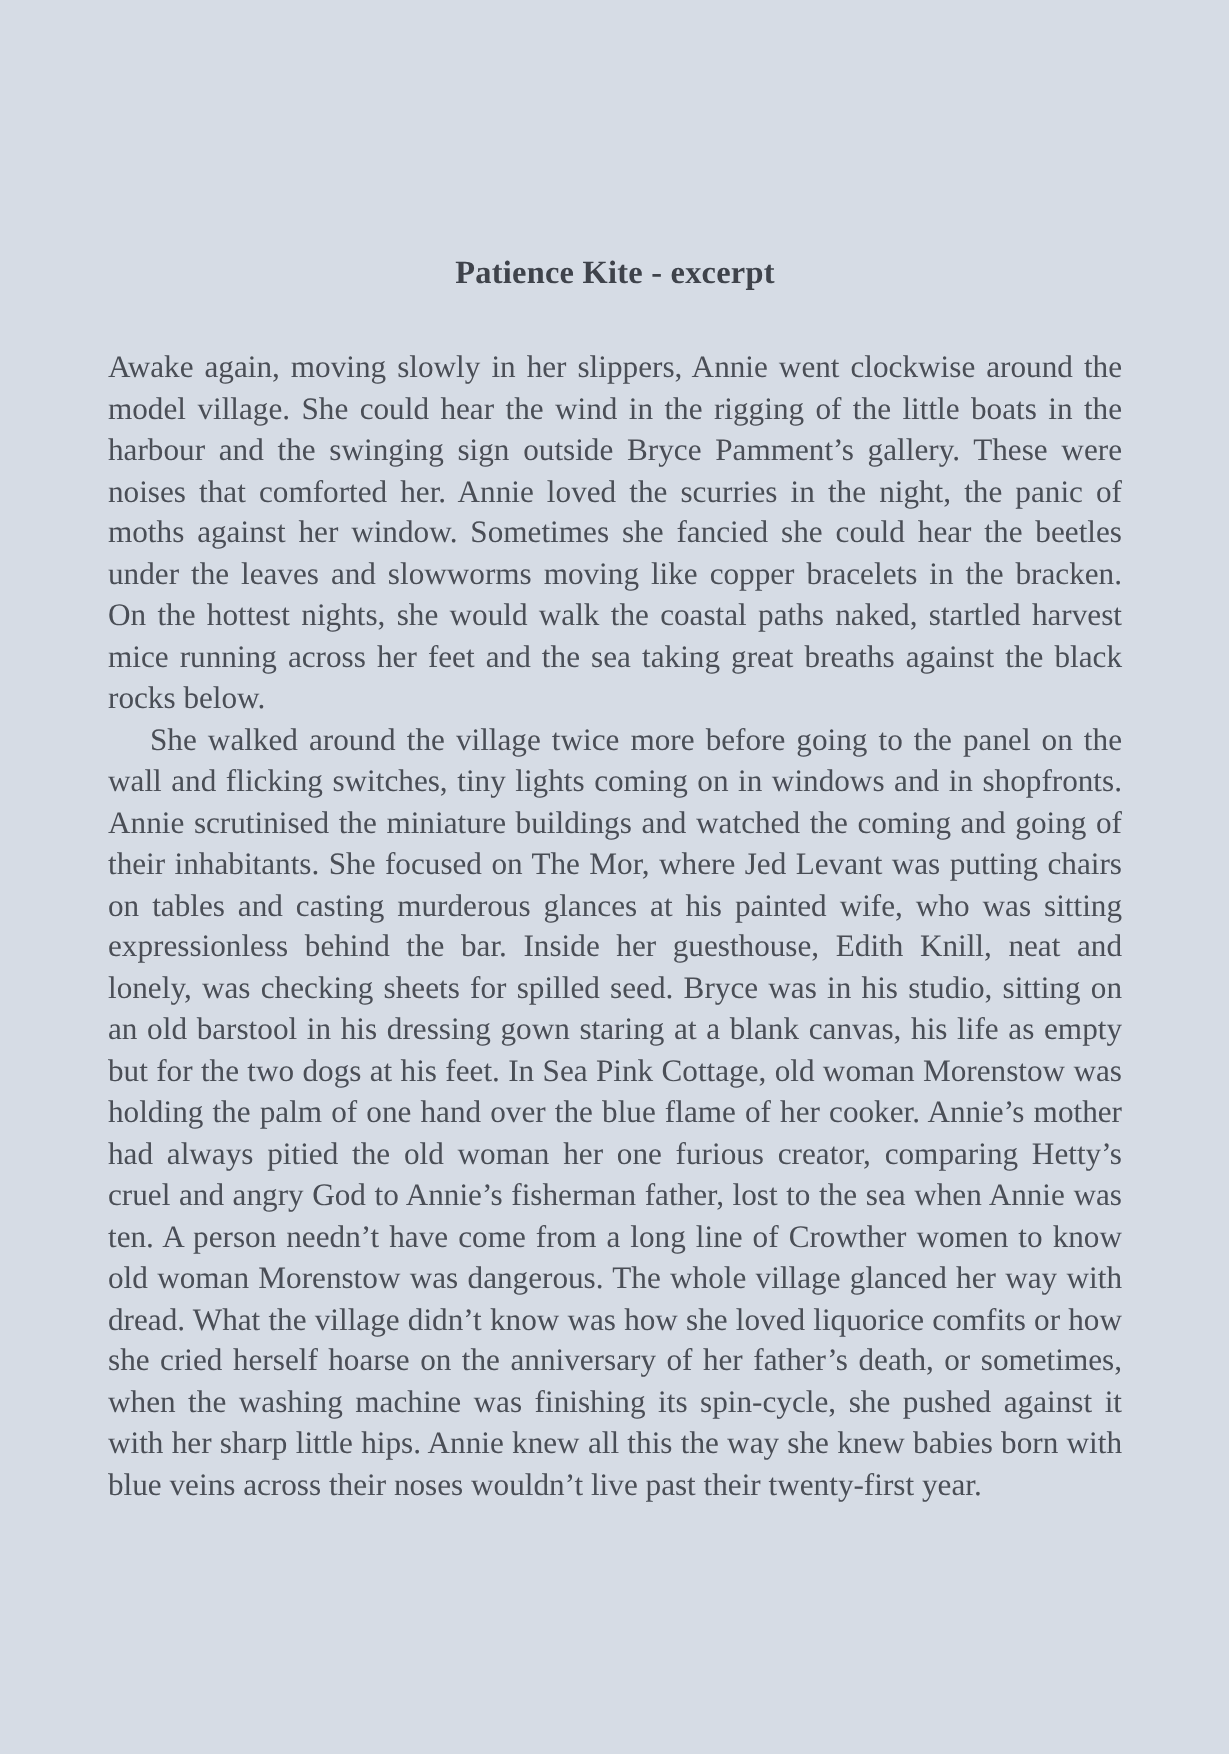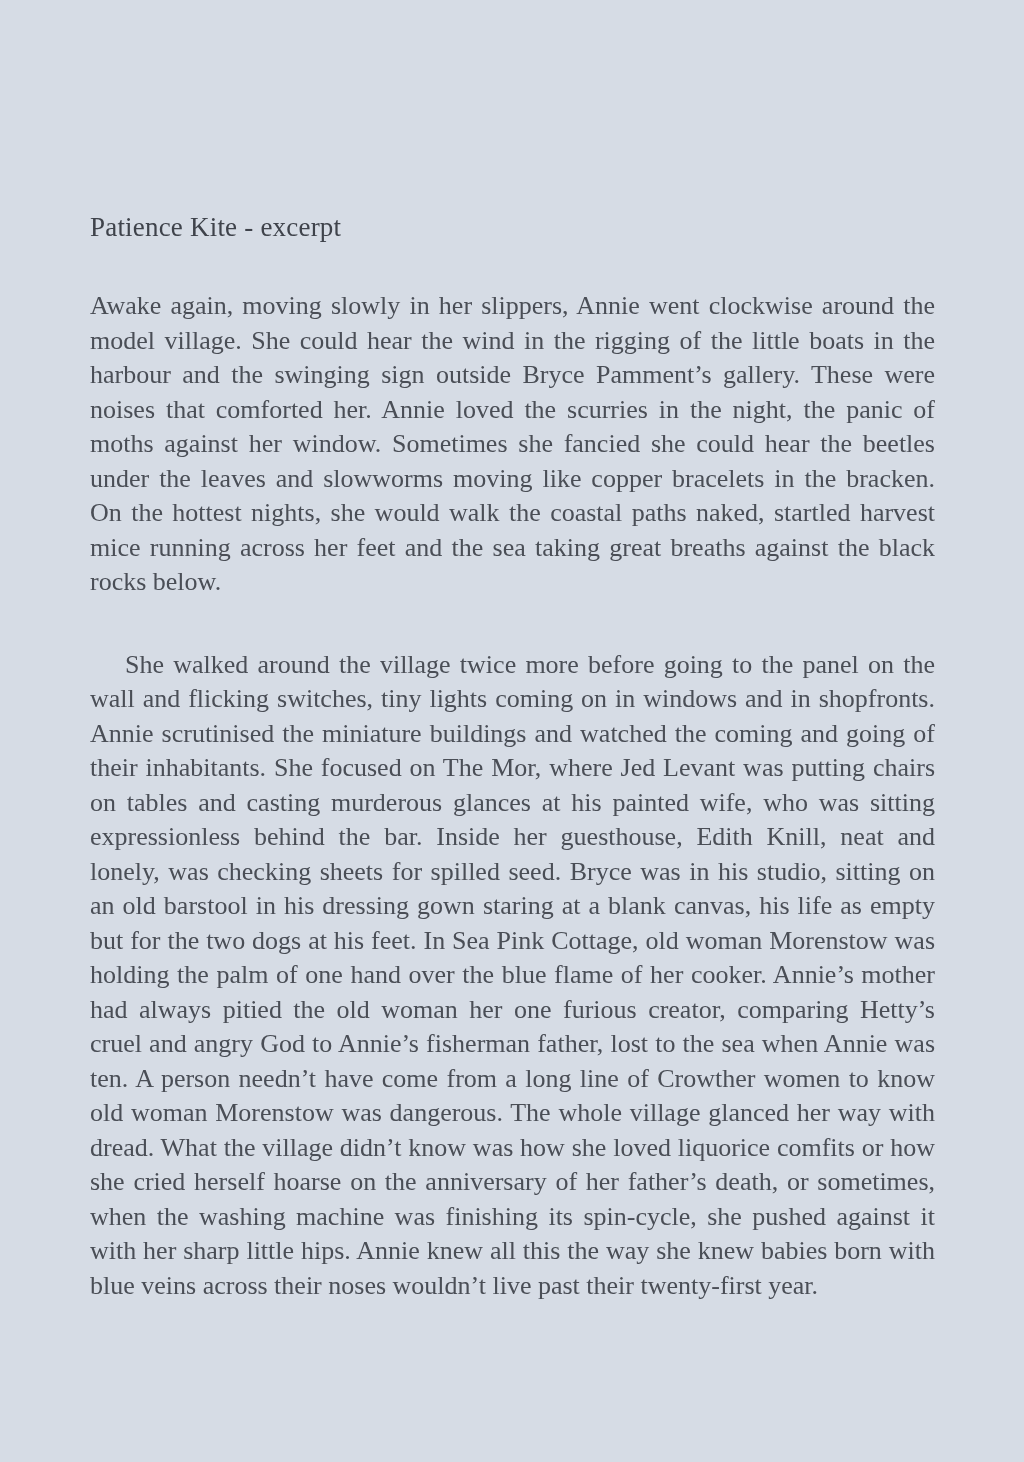--- a/index.html
+++ b/index.html
@@ -19,38 +19,37 @@
     font-family: "Liberation Serif", "DejaVu Serif", serif;
     overflow: hidden;
   }
   .page {
     width: 1024px;
     height: 1462px;
     padding: 212px 89px 0 90px;
   }
   .title {
     margin: 0 0 46px 0;
-    text-align: left;
+    text-align: center;
     font-size: 27px;
-    font-weight: normal;
+    font-weight: bold;
     letter-spacing: 0.2px;
     color: var(--title_text);
   }
   .body-text {
     color: var(--text);
     font-size: 26px;
     line-height: 34.5px;
     text-align: justify;
   }
   .body-text p {
     margin: 0;
   }
   .body-text p.indent {
     text-indent: 35px;
-    margin-top: 48px;
   }
 </style>
 </head>
 <body>
 
 <main class="page">
   <h1 class="title">Patience Kite  - excerpt</h1>
   <section class="body-text">
     <p>Awake again, moving slowly in her slippers, Annie went clockwise around the model village.  She could hear the wind in the rigging of the little boats in the harbour and the swinging sign outside Bryce Pamment’s gallery.  These were noises that comforted her. Annie loved the scurries in the night, the panic of moths against her window. Sometimes she fancied she could hear the beetles under the leaves and slowworms moving like copper bracelets in the bracken. On the hottest nights, she would walk the coastal paths naked, startled harvest mice running across her feet and the sea taking great breaths against the black rocks below.</p>
     <p class="indent">She walked around the village twice more before going to the panel on the wall and flicking switches, tiny lights coming on in windows and in shopfronts.  Annie scrutinised the miniature buildings and watched the coming and going of their inhabitants.  She focused on The Mor, where Jed Levant was putting chairs on tables and casting murderous glances at his painted wife, who was sitting expressionless behind the bar.  Inside her guesthouse, Edith Knill, neat and lonely, was checking sheets for spilled seed.  Bryce was in his studio, sitting on an old barstool in his dressing gown staring at a blank canvas, his life as empty but for the two dogs at his feet.  In Sea Pink Cottage, old woman Morenstow was holding the palm of one hand over the blue flame of her cooker.  Annie’s mother had always pitied the old woman her one furious creator, comparing Hetty’s cruel and angry God to Annie’s fisherman father, lost to the sea when Annie was ten.  A person needn’t have come from a long line of Crowther women to know old woman Morenstow was dangerous.  The whole village glanced her way with dread.  What the village didn’t know was how she loved liquorice comfits or how she cried herself hoarse on the anniversary of her father’s death, or sometimes, when the washing machine was finishing its spin-cycle, she pushed against it with her sharp little hips. Annie knew all this the way she knew babies born with blue veins across their noses wouldn’t live past their twenty-first year.</p>

